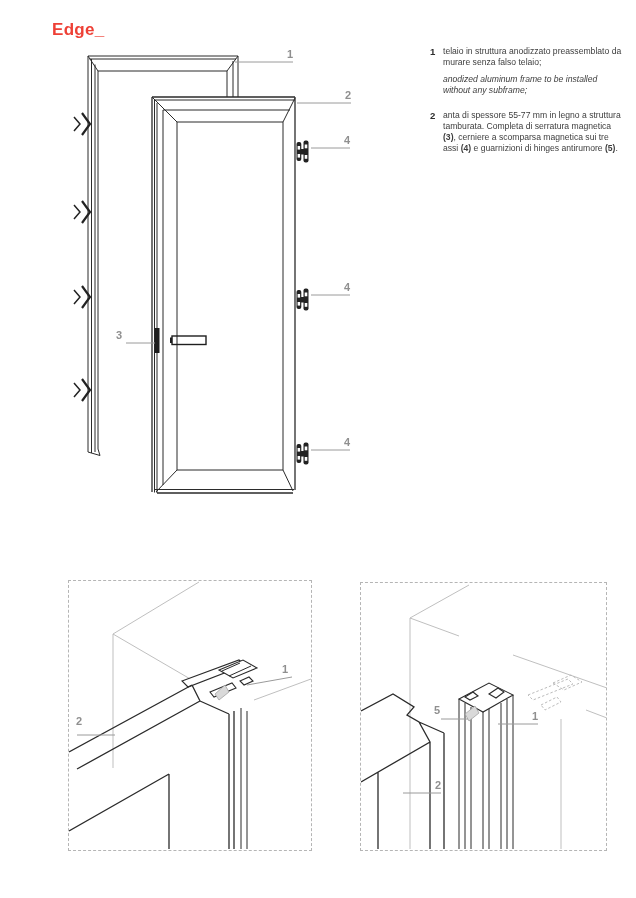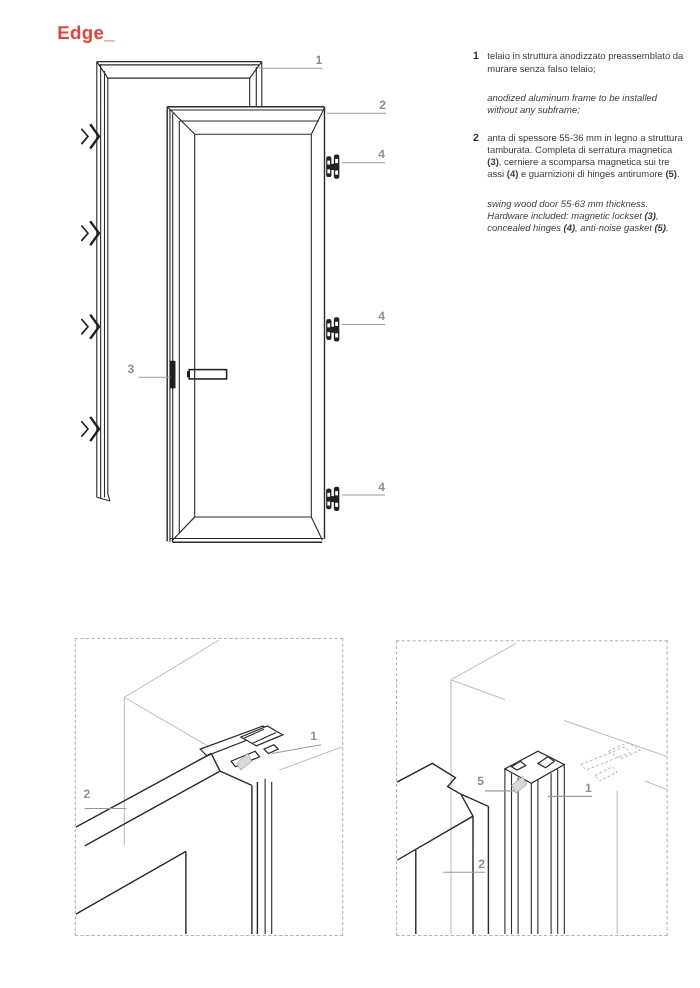--- a/index.html
+++ b/index.html
@@ -6,21 +6,21 @@
   .page{position:relative;width:636px;height:854px;background:#fff;overflow:hidden;
         font-family:"Liberation Sans",sans-serif;color:#3d3d3d;}
   .title{position:absolute;left:52px;top:20px;font-size:17px;font-weight:bold;
          color:#ee4036;letter-spacing:.3px;}
   
   .specs{position:absolute;left:430px;top:46px;width:192px;font-size:8.6px;line-height:11px;}
   .spec-item{display:flex;margin-bottom:14px;}
   .marker{flex:none;width:13px;font-weight:bold;font-size:9.6px;line-height:11px;color:#2e2e2e;}
   .spec-body{flex:1;}
   .spec-body p{margin:0;}
-  .spec-body p.en{margin-top:16px;font-style:italic;}
+  .spec-body p.en{margin-top:6px;font-style:italic;}
   .b{font-weight:bold;}
   
   .main-svg{position:absolute;left:50px;top:40px;}
   .detail{position:absolute;border:1px dashed #b5b5b5;box-sizing:border-box;background:#fff;}
   .detail-left{left:68px;top:580px;width:244px;height:271px;}
   .detail-right{left:360px;top:582px;width:247px;height:269px;}
   svg{display:block;}
   svg text{font-family:"Liberation Sans",sans-serif;font-weight:bold;fill:#8f8f8f;font-size:11px;}
   .ln{stroke:#2b2b2b;stroke-width:1;fill:none;}
   .ln2{stroke:#2b2b2b;stroke-width:1.3;fill:none;}
@@ -108,22 +108,21 @@
     <div class="spec-item">
       <div class="marker">1</div>
       <div class="spec-body">
         <p class="it"><span>telaio in struttura anodizzato preassemblato da murare senza falso telaio;</span></p>
         <p class="en"><span>anodized aluminum frame to be installed without any subframe;</span></p>
       </div>
     </div>
     <div class="spec-item">
       <div class="marker">2</div>
       <div class="spec-body">
-        <p class="it"><span>anta di spessore 55-36 mm in legno a struttura tamburata. Completa di serratura magnetica </span><span class="b">(3)</span><span>, cerniere a scomparsa magnetica sui tre assi </span><span class="b">(4)</span><span> e guarnizioni di hinges antirumore </span><span class="b">(5)</span><span>.</span></p>
-        <p class="en"><span>swing wood door 55-63 mm thickness. Hardware included: magnetic lockset </span><span class="b">(3)</span><span>, concealed hinges </span><span class="b">(4)</span><span>, anti-noise gasket </span><span class="b">(5)</span><span>.</span></p>
+        <p class="it"><span>anta di spessore 55-77 mm in legno a struttura tamburata. Completa di serratura magnetica </span><span class="b">(3)</span><span>, cerniere a scomparsa magnetica sui tre assi </span><span class="b">(4)</span><span> e guarnizioni di hinges antirumore </span><span class="b">(5)</span><span>.</span></p>
       </div>
     </div>
   </div>
 
   <div class="detail detail-left">
     <svg width="242" height="269" viewBox="0 0 242 269">
 
       <path class="gry" d="M130,1 L44,53 M44,53 V187 M44,53 L123,99 M185,119 L242,98"></path>
 
       <g>

